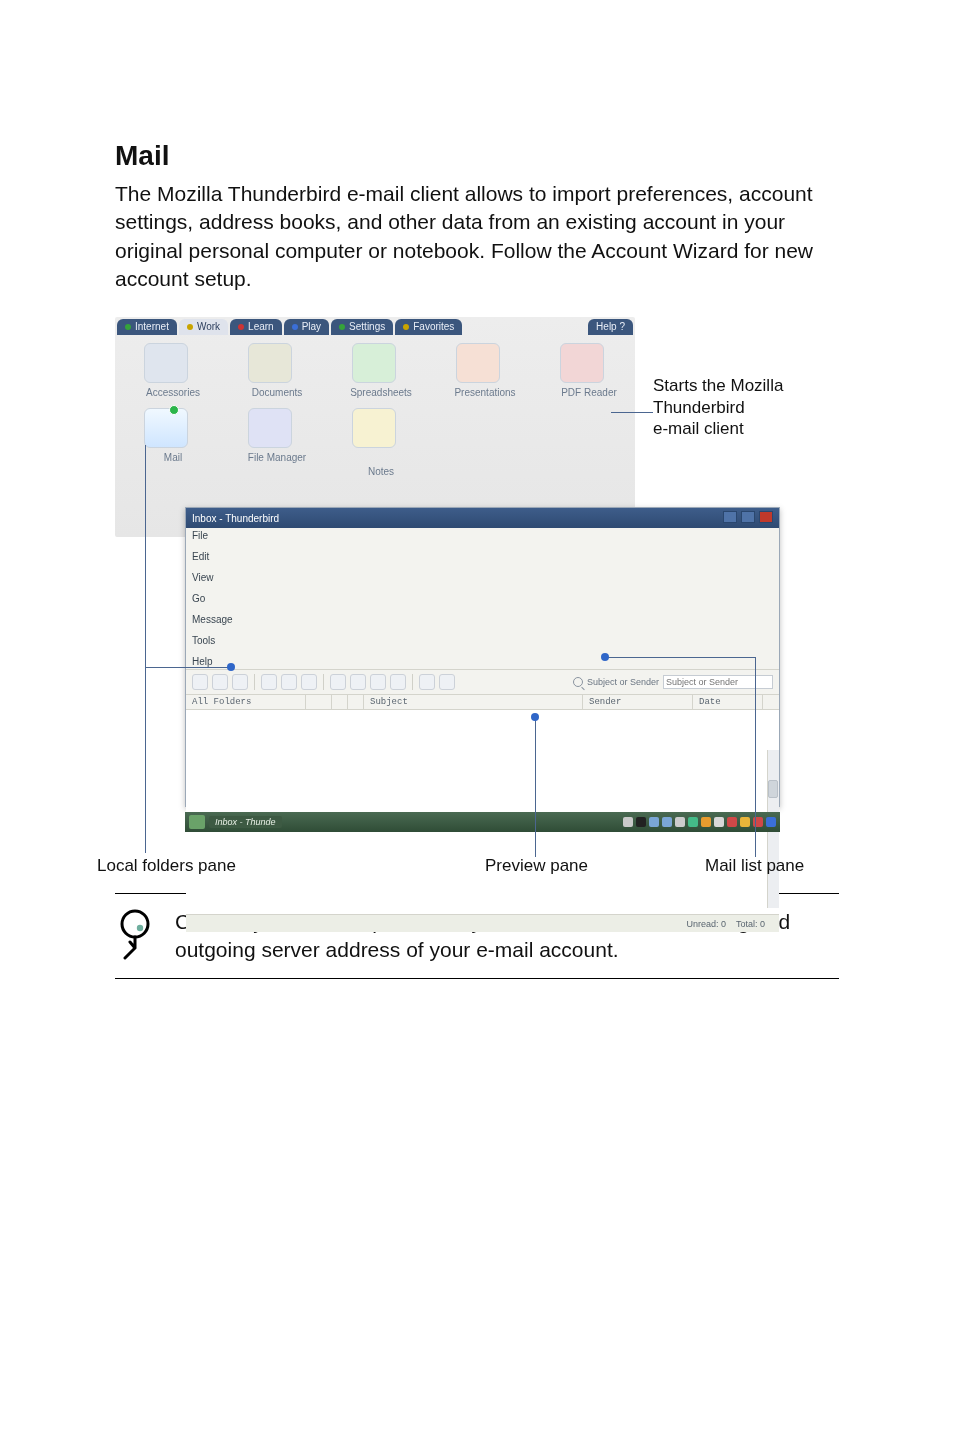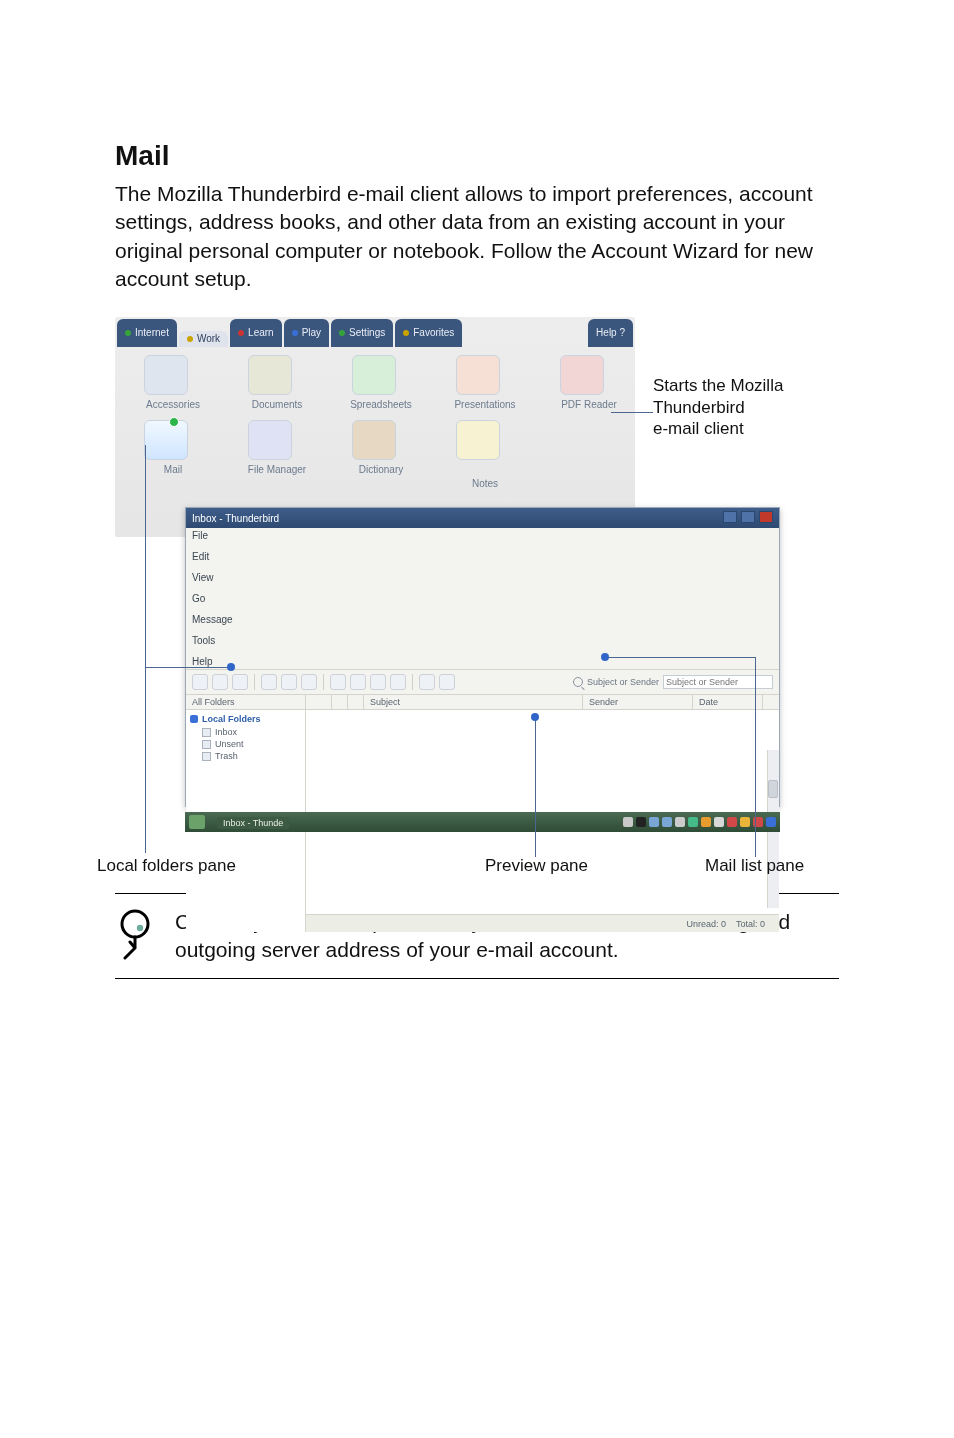--- a/index.html
+++ b/index.html
@@ -13,21 +13,21 @@
   .figure { position: relative; width: 730px; height: 560px; margin: 0 auto 16px auto; }
   .leader { position: absolute; background: #4b6690; }
   .leader.h { height: 1px; }
   .leader.v { width: 1px; }
   .annot { position: absolute; font-size: 17px; color: #111; line-height: 1.25; }
 
   
   .desktop { position: absolute; left: 0; top: 0; width: 520px; height: 220px; background: linear-gradient(#ededed,#e6e6e6); border-radius: 2px; }
   .tabbar { display: flex; gap: 2px; padding: 2px 2px 0 2px; font-size: 10px; color: #e9eef7; }
   .tab { padding: 2px 8px 3px 8px; border-radius: 6px 6px 0 0; background: #3b567d; display:flex; align-items:center; gap:4px; }
-  .tab.active { background: #dfe3ec; color:#2d3f5e;margin-top:12px; }
+  .tab.active { background: #dfe3ec; color:#2d3f5e; }
   .tab .dot { width:6px; height:6px; border-radius:50%; background:#c33; display:inline-block;}
   .tab .dot.g{background:#35a33a;} .tab .dot.b{background:#3b6fd8;} .tab .dot.y{background:#c9a400;}
   .desk-icons { display:flex; flex-wrap:wrap; padding:8px 8px; gap: 10px 18px; }
   .dicon { width: 86px; display:flex; flex-direction:column; align-items:center; gap:4px; }
   .dicon .gl { width: 44px; height: 40px; border-radius: 6px; background: #dfe5ee; border:1px solid #cbd4de; position:relative; }
   .dicon .gl.mail { background: linear-gradient(#f0f8ff,#cfe5ff); }
   .dicon .gl.doc { background:#e7e7d8; }
   .dicon .gl.sheet { background:#d7efd8; }
   .dicon .gl.pres { background:#f6e0d5; }
   .dicon .gl.pdf { background:#f2d6d6; }
@@ -45,37 +45,37 @@
   .tb-menu { background:#f3f3ef; border-bottom:1px solid #d4d4cc; padding:2px 6px; color:#3a4651; display:flex; gap:10px;flex-direction:column; }
   .tb-toolbar { background:#f3f3ef; border-bottom:1px solid #d4d4cc; padding:4px 6px; display:flex; gap:6px; align-items:center; justify-content:space-between; }
   .tb-toolbar .left { display:flex; gap:4px; align-items:center; }
   .tb-toolbar .ticon { width:16px; height:16px; border:1px solid #ccd1d8; border-radius:3px; background:#eef1f5; }
   .tb-toolbar .sep { width:1px; height:16px; background:#d0d0c8; margin:0 2px; }
   .tb-search { display:flex; align-items:center; gap:4px; font-size:9px; color:#6b7683; }
   .tb-search .mag { width:10px;height:10px;border:1px solid #8a94a0;border-radius:50%; position:relative;}
   .tb-search .mag::after{content:"";position:absolute;right:-3px;bottom:-3px;width:4px;height:1px;background:#8a94a0;transform:rotate(45deg);}
   .tb-search input { width:110px; height:14px; font-size:9px; border:1px solid #c6ccd3; padding:0 2px; }
   .tb-cols { background:#f3f3ef; border-bottom:1px solid #d4d4cc; display:flex; font-size:9px; color:#5a6570; }
-  .tb-cols .c { padding:2px 6px; border-right:1px solid #d4d4cc; }
+  .tb-cols .c { padding:2px 6px; border-right:1px solid #d4d4cc;font-family:Liberation Mono, monospace; }
   .tb-body { display:flex; height: 222px; }
   .tb-folders { width:120px; border-right:1px solid #d4d4cc; padding:4px 4px; background:#fff; }
   .tb-folders .hdr { font-weight:700; font-size:9px; color:#2f5faa; display:flex; align-items:center; gap:4px;}
   .tb-folders .hdr::before{content:""; width:8px;height:8px;background:#3b6fd8;border-radius:2px; display:inline-block;}
   .tb-folders ul{ list-style:none; margin-left:12px; margin-top:2px;}
   .tb-folders li{ font-size:9px; color:#58626d; padding:1px 0; display:flex; align-items:center; gap:4px;}
   .tb-folders li::before{content:""; width:7px;height:7px;border:1px solid #a9b2bd; background:#e8edf4; display:inline-block;}
   .tb-list { flex:1; position:relative; background:#fff;margin-top:40px; }
   .tb-list .scroll { position:absolute; right:0; top:0; bottom:24px; width:12px; background:#eceef1; border-left:1px solid #d4d4cc;}
   .tb-list .thumb { position:absolute; right:1px; top:30px; width:10px; height:18px; background:#cfd5db; border:1px solid #b9c0c8; border-radius:2px;}
   .tb-status { position:absolute; left:0; right:0; bottom:0; height:18px; background:#eceee6; border-top:1px solid #d4d4cc; font-size:9px; color:#5a6570; display:flex; justify-content:flex-end; align-items:center; padding:0 14px; gap:10px;}
   .marker { position:absolute; width:8px; height:8px; border-radius:50%; background:#2f66c8; }
 
   
   .taskbar { position:absolute; left:70px; top:495px; width:595px; height:20px; background:linear-gradient(#4a6a52,#2f4c36); display:flex; align-items:center; justify-content:space-between; padding:0 4px; }
-  .taskbar .left { display:flex; align-items:flex-end; gap:12px;}
+  .taskbar .left { display:flex; align-items:center; gap:4px;font-style:italic;}
   .taskbar .start { width:16px; height:14px; background:#6aa269; border-radius:2px;}
   .taskbar .task { font-size:9px; color:#e8f0e6; background:#3d5a43; padding:1px 6px; border-radius:2px;}
   .taskbar .tray { display:flex; gap:3px; align-items:center;}
   .taskbar .tray span{ width:10px; height:10px; border-radius:2px; }
 
   
   .note-rule { border:0; border-top:1px solid #000; margin: 0 0 14px 0; }
   .note { display:flex; gap:18px; align-items:flex-start; margin-bottom:14px;}
   .note .icon { flex:0 0 42px; }
   .note .txt { font-size:21px; line-height:1.3; }
@@ -149,24 +149,20 @@
 
         <div class="dicon">
             <div class="gl mail">
               <span class="mail-dot"></span>
             </div>
             <div class="lbl">Mail</div>
           </div>
         <div class="dicon">
             <div class="gl fm"></div>
             <div class="lbl">File Manager</div>
-          </div>
-        <div class="dicon">
-            <div class="gl dict"></div>
-            <div class="lbl">Dictionary</div>
           </div>
         <div class="dicon">
             <div class="gl note"></div>
             <div class="lbl">Notes</div>
           </div>
       </div>
     </div>
 
     <div class="annot" style="left:538px; top:58px; width:190px; white-space:pre-line;">Starts the Mozilla Thunderbird
 e-mail client</div>
@@ -218,28 +214,20 @@
         <div class="c" style="width:120px">All Folders</div>
         <div class="c" style="width:26px"></div>
         <div class="c" style="width:16px"></div>
         <div class="c" style="width:16px"></div>
         <div class="c" style="flex:1">Subject</div>
         <div class="c" style="width:110px">Sender</div>
         <div class="c" style="width:70px">Date</div>
         <div class="c" style="width:16px;border-right:none"></div>
       </div>
       <div class="tb-body">
-        <div class="tb-folders">
-          <div class="hdr">Local Folders</div>
-          <ul>
-            <li>Inbox</li>
-            <li>Unsent</li>
-            <li>Trash</li>
-          </ul>
-        </div>
         <div class="tb-list">
           <div class="scroll"></div>
           <div class="thumb"></div>
           <div class="tb-status">
             <span>Unread: 0</span>
             <span>Total: 0</span>
           </div>
         </div>
       </div>
     </div>

